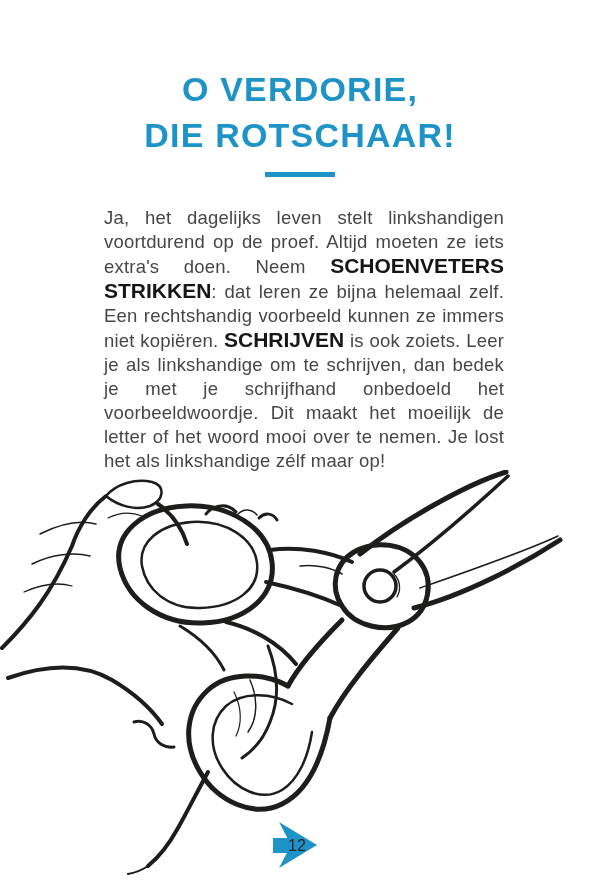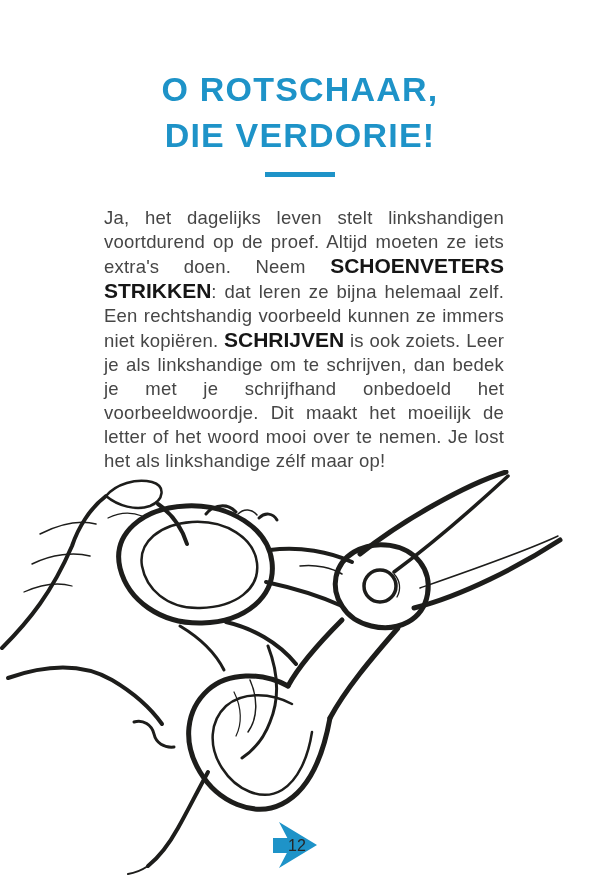--- a/index.html
+++ b/index.html
@@ -30,22 +30,22 @@
   .illustration{position:absolute;top:470px;left:0;}
   .footer-arrow{position:absolute;top:820px;left:271px;}
   .footer-arrow text{font-family:"Liberation Sans",sans-serif;}
 </style>
 </head>
 <body>
 
 <div class="page">
 
   <div class="title">
-    <div>O ROTSCHAAR,</div>
-    <div>DIE VERDORIE!</div>
+    <div>O VERDORIE,</div>
+    <div>DIE ROTSCHAAR!</div>
   </div>
 
   <div class="divider"></div>
 
   <p class="body-text"><span>Ja, het dagelijks leven stelt linkshandigen voortdurend op de proef. Altijd moeten ze iets extra's doen. Neem </span><span class="hand">SCHOENVETERS STRIKKEN</span><span>: dat leren ze bijna helemaal zelf. Een rechtshandig voorbeeld kunnen ze immers niet kopiëren. </span><span class="hand">SCHRIJVEN</span><span> is ook zoiets. Leer je als linkshandige om te schrijven, dan bedek je met je schrijfhand onbedoeld het voorbeeldwoordje. Dit maakt het moeilijk de letter of het woord mooi over te nemen. Je lost het als linkshandige zélf maar op!</span></p>
 
   <svg class="illustration" width="600" height="420" viewBox="0 0 600 420" fill="none" stroke-linecap="round" stroke-linejoin="round">
     <g stroke="var(--ink,#1d1d1b)">
       <path d="M120,98 C112,64 142,38 186,36 C230,34 268,58 272,92 C276,126 246,152 202,153 C160,154 128,130 120,98 Z" stroke-width="5"></path>
       <path d="M142,96 C138,72 160,54 192,52 C226,50 254,68 257,93 C260,119 236,137 200,138 C166,139 146,118 142,96 Z" stroke-width="2.5"></path>

